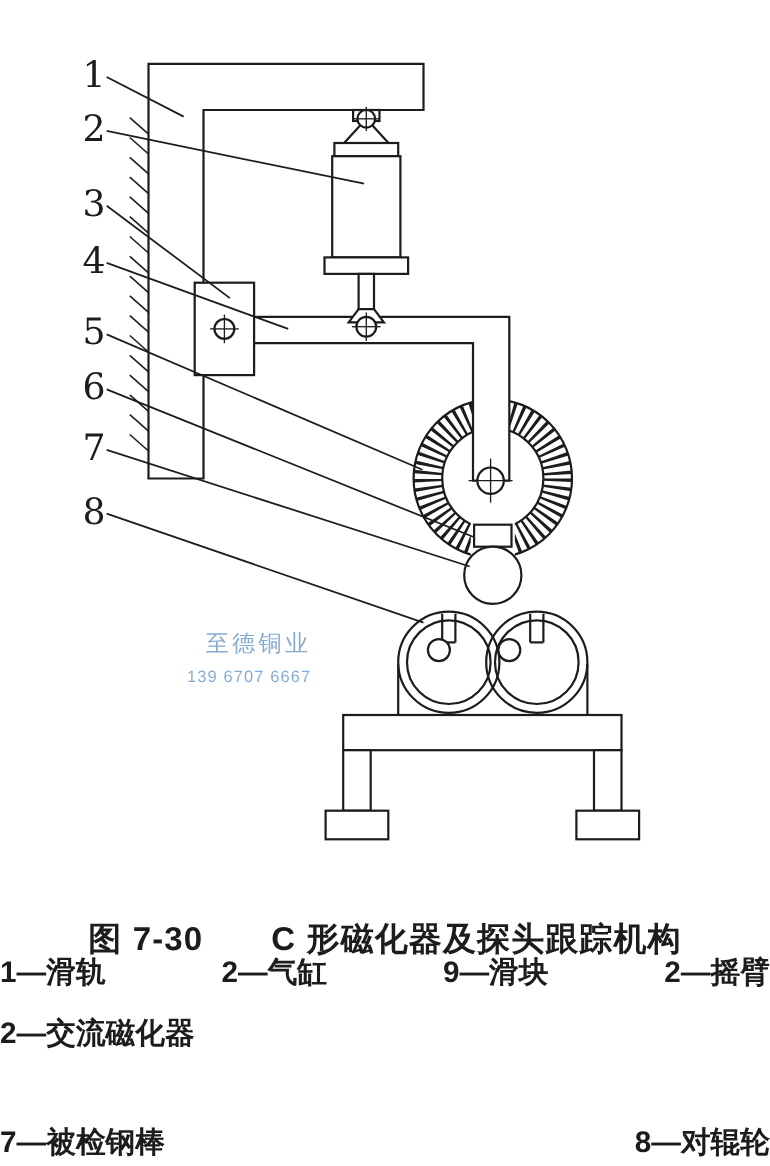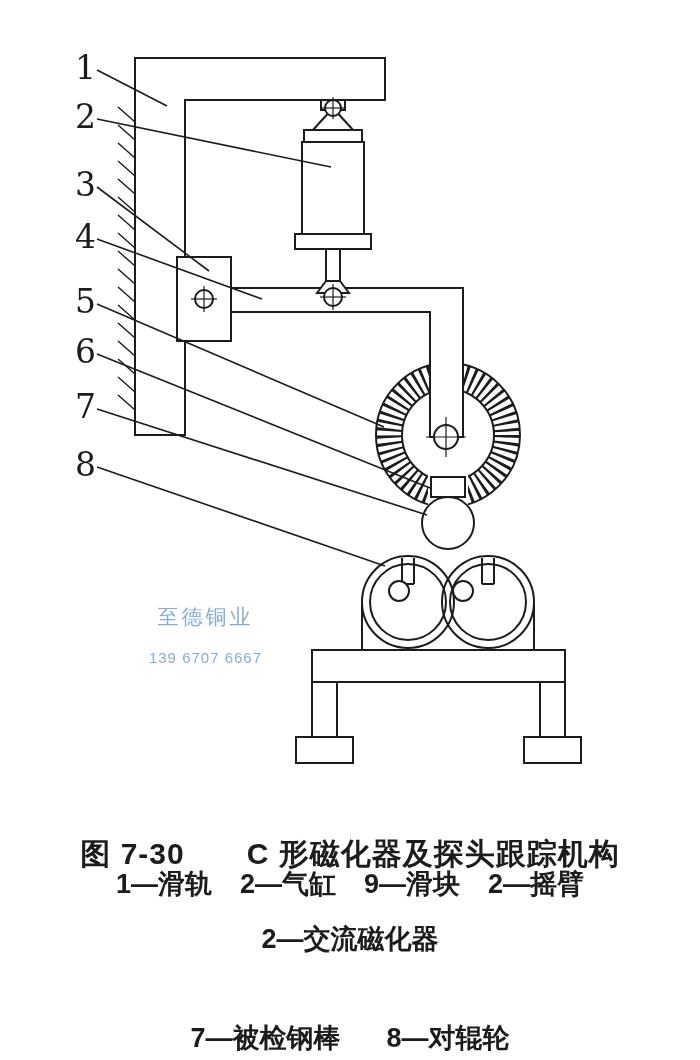--- a/index.html
+++ b/index.html
@@ -9,31 +9,31 @@
   }
   svg{position:absolute;top:0;left:0;}
   .fw{fill:#ffffff;stroke:#1c1c1c;stroke-width:2;}
   .ln{fill:none;stroke:#1c1c1c;stroke-width:2;}
   .thin{fill:none;stroke:#1c1c1c;stroke-width:1.2;}
   .leader{fill:none;stroke:#1c1c1c;stroke-width:1.6;}
   .hatch{stroke:#1c1c1c;stroke-width:1.4;}
   .erase{fill:#ffffff;stroke:none;}
   .partnum{font-family:"DejaVu Serif",serif;font-size:33px;fill:#1c1c1c;}
   .watermark{
-    position:absolute;left:128px;top:603px;width:155px;text-align:center;
+    position:absolute;left:128px;top:571px;width:155px;text-align:right;
     color:#7aa3d1;opacity:.9;
   }
   .wm1{font-size:21px;letter-spacing:3px;}
-  .wm2{font-size:15px;letter-spacing:1px;margin-top:18px;}
+  .wm2{font-size:15px;letter-spacing:1px;margin-top:8px;}
   .caption-title{
     position:absolute;top:810px;left:0;width:100%;text-align:center;
     font-size:30px;font-weight:600;letter-spacing:1px;margin-top:24px;
   }
   .legend-row{
-    position:absolute;left:0;width:100%;display:flex;justify-content:center;
+    position:absolute;left:0;width:100%;display:flex;justify-content:space-between;
     font-size:27px;font-weight:600;column-gap:28px;
   }
   .row1{top:866px;}
   .row2{top:921px;column-gap:46px;}
   .row3{top:976px;column-gap:46px;margin-top:44px;}
 </style>
 </head>
 <body>
 
 <div class="page">

